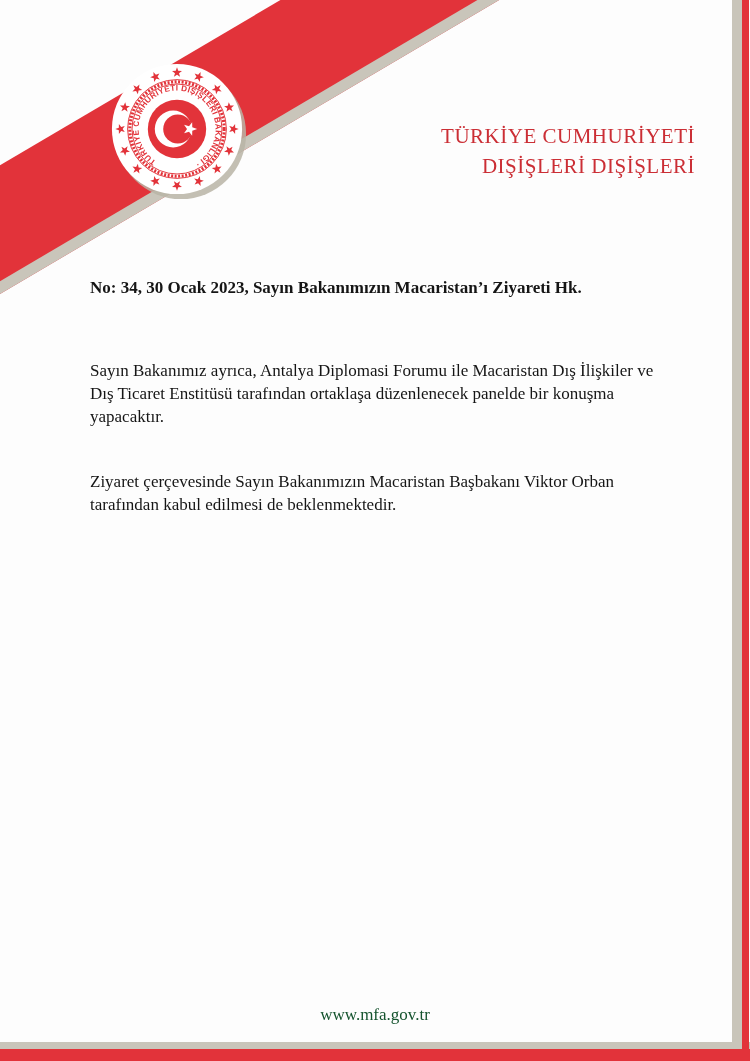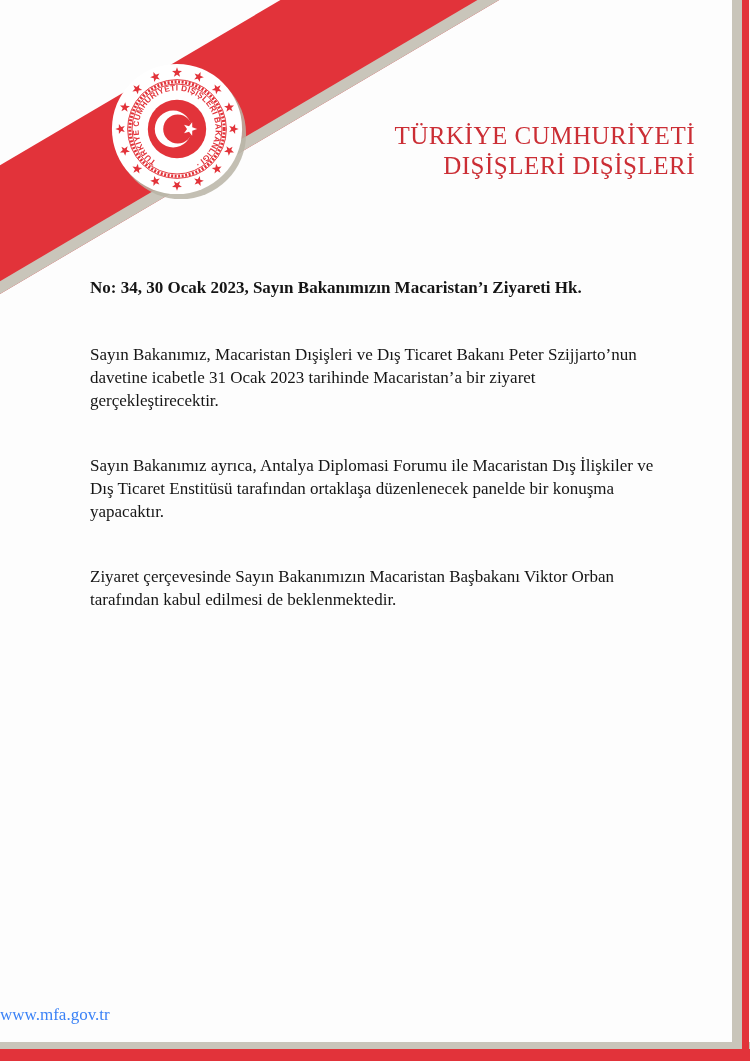--- a/index.html
+++ b/index.html
@@ -35,37 +35,38 @@
   .emblem-ring-text{
     font-family:"Liberation Sans", sans-serif;
     font-size:8.5px;font-weight:bold;letter-spacing:.3px;
     fill:#e2333a;
   }
   
   .header-title{
     position:absolute;top:121px;right:55px;
     text-align:right;
     color:#cb2e35;
-    font-size:25px;line-height:30px;
+    font-size:21px;line-height:30px;
     letter-spacing:.5px;
     white-space:nowrap;
   }
   
   .content{
     position:absolute;left:90px;top:276px;width:572px;
     color:#151515;
     font-size:17px;line-height:23px;
     text-align:left;
   }
   .content p{margin:0 0 42px 0;}
-  .content .heading{font-weight:bold;margin-bottom:44px;}
+  .content .heading{font-weight:bold;margin-bottom:60px;}
   
   .footer{
     position:absolute;left:0;bottom:36px;width:100%;
-    color:#3b82f6;font-size:17px;
+    text-align:center;
+    color:#14532d;font-size:17px;
   }
 </style>
 </head>
 <body>
 
 <div class="page">
 
   <div class="ribbon"></div>
 
   <div class="stripe stripe-right-gray"></div>
@@ -118,20 +119,19 @@
     </g>
   </svg>
 
   <div class="header-title">
     <div>TÜRKİYE CUMHURİYETİ</div>
     <div>DIŞİŞLERİ DIŞİŞLERİ</div>
   </div>
 
   <div class="content">
     <p class="heading">No: 34, 30 Ocak 2023, Sayın Bakanımızın Macaristan’ı Ziyareti Hk.</p>
-    <p>Sayın Bakanımız, Macaristan Dışişleri ve Dış Ticaret Bakanı Peter Szijjarto’nun davetine icabetle 31 Ocak 2023 tarihinde Macaristan’a bir ziyaret gerçekleştirecektir.</p>
     <p>Sayın Bakanımız ayrıca, Antalya Diplomasi Forumu ile Macaristan Dış İlişkiler ve Dış Ticaret Enstitüsü tarafından ortaklaşa düzenlenecek panelde bir konuşma yapacaktır.</p>
     <p>Ziyaret çerçevesinde Sayın Bakanımızın Macaristan Başbakanı Viktor Orban tarafından kabul edilmesi de beklenmektedir.</p>
   </div>
 
   <div class="footer">www.mfa.gov.tr</div>
 
 </div>
 
 </body></html>

